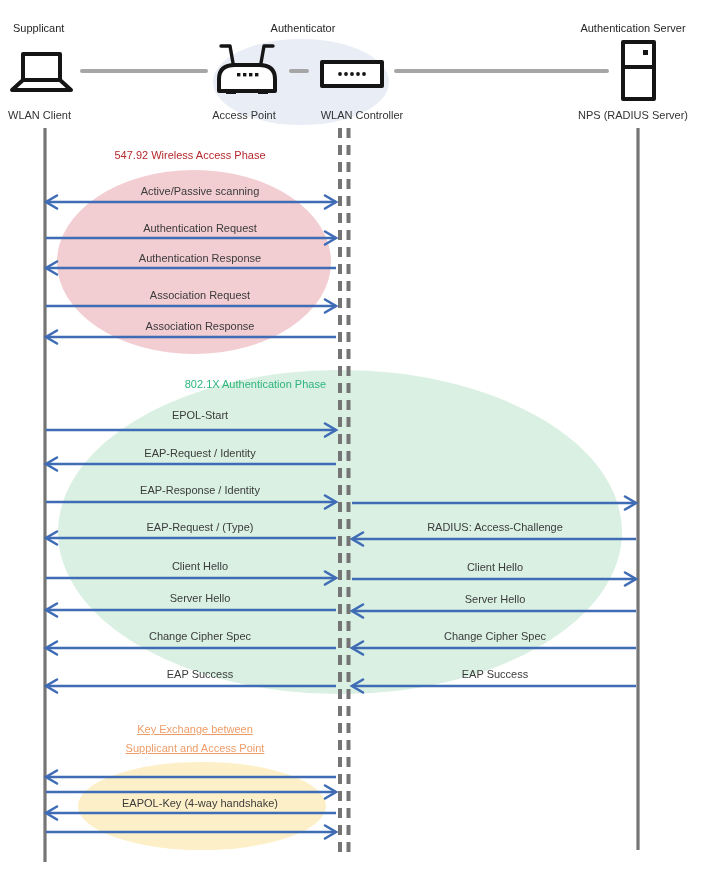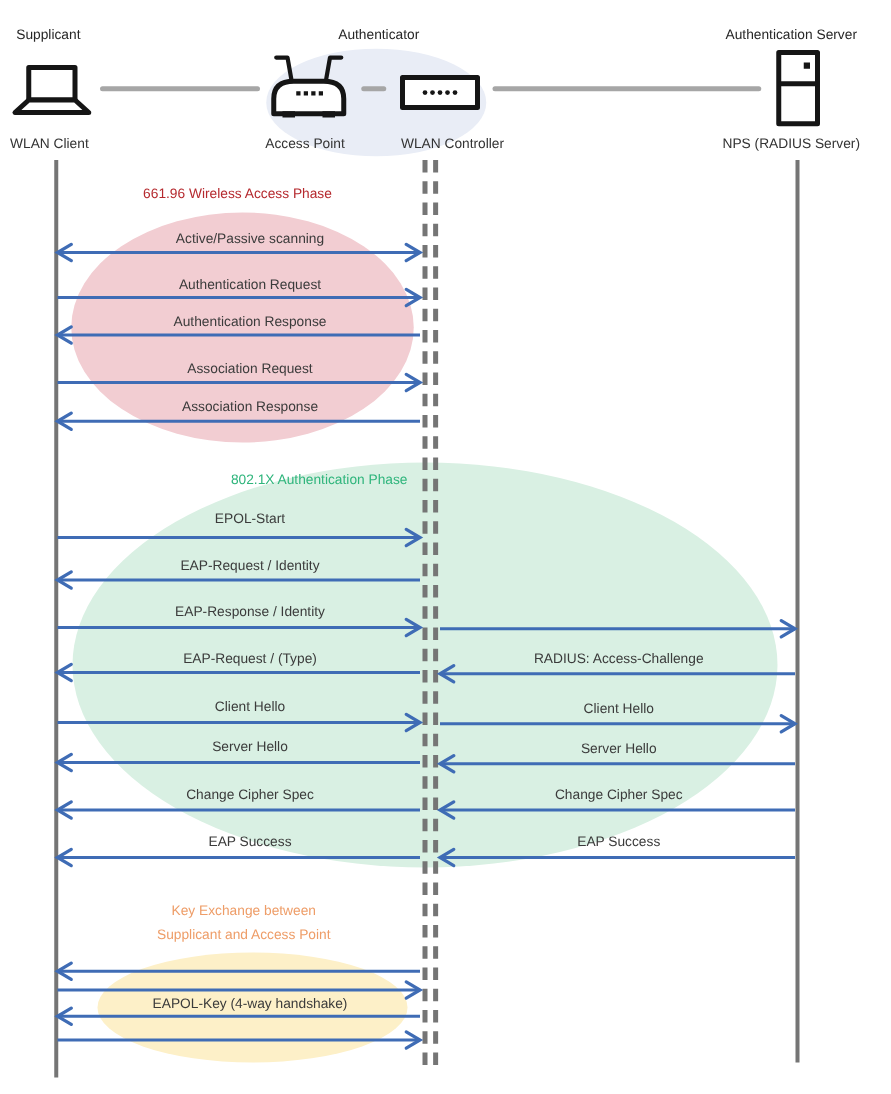--- a/index.html
+++ b/index.html
@@ -10,21 +10,21 @@
   .stage svg{position:absolute;left:0;top:0;}
   .txt{
     position:absolute;color:var(--text-dark,#3b3b3b);
     font-size:11px;line-height:18px;white-space:nowrap;
   }
   .center{text-align:center;}
   .role{color:#262626;}
   .node{color:#333;}
   .ph1{color:var(--phase1-red,#B5292E);}
   .ph2{color:var(--phase2-green,#2FB57C);text-align:right;}
-  .ph3{color:var(--phase3-orange,#EE9D68);white-space:normal;line-height:19px;}
+  .ph3{color:var(--phase3-orange,#EE9D68);white-space:normal;line-height:19px;text-decoration:underline;}
   
   .ell-auth{fill:var(--authenticator-fill,#E9EDF6);}
   .ell-p1{fill:var(--phase1-fill,#F2CDD2);}
   .ell-p2{fill:var(--phase2-fill,#D9F0E3);}
   .ell-p3{fill:var(--phase3-fill,#FDF0C8);}
   .connector{stroke:#A6A6A6;stroke-width:4;stroke-linecap:round;}
   .lifeline{stroke:var(--lifeline-gray,#757575);stroke-width:3.2;fill:none;}
   .lifeline-dashed{stroke:var(--lifeline-gray,#757575);stroke-width:4;stroke-dasharray:10 7;fill:none;}
   .icon{stroke:#151515;stroke-width:4;fill:#fff;stroke-linejoin:round;}
   .icon-thin{stroke:#151515;stroke-width:3.4;fill:none;stroke-linejoin:round;stroke-linecap:round;}
@@ -187,21 +187,21 @@
 
   <div class="txt role" style="left:13px;top:19px">Supplicant</div>
   <div class="txt role center" style="left:233px;top:19px;width:140px">Authenticator</div>
   <div class="txt role center" style="left:553px;top:19px;width:160px">Authentication Server</div>
 
   <div class="txt node" style="left:8px;top:106px">WLAN Client</div>
   <div class="txt node center" style="left:184px;top:106px;width:120px">Access Point</div>
   <div class="txt node center" style="left:292px;top:106px;width:140px">WLAN Controller</div>
   <div class="txt node center" style="left:553px;top:106px;width:160px">NPS (RADIUS Server)</div>
 
-  <div class="txt ph1 center" style="left:60px;top:146px;width:260px">661.96 Wireless Access Phase</div>
+  <div class="txt ph1 center" style="left:60px;top:146px;width:260px">547.92 Wireless Access Phase</div>
   <div class="txt center" style="left:60px;top:182px;width:280px">Active/Passive scanning</div>
   <div class="txt center" style="left:60px;top:219px;width:280px">Authentication Request</div>
   <div class="txt center" style="left:60px;top:249px;width:280px">Authentication Response</div>
   <div class="txt center" style="left:60px;top:286px;width:280px">Association Request</div>
   <div class="txt center" style="left:60px;top:317px;width:280px">Association Response</div>
 
   <div class="txt ph2 center" style="left:66px;top:375px;width:260px">802.1X Authentication Phase</div>
   <div class="txt center" style="left:60px;top:406px;width:280px">EPOL-Start</div>
   <div class="txt center" style="left:60px;top:444px;width:280px">EAP-Request / Identity</div>
   <div class="txt center" style="left:60px;top:481px;width:280px">EAP-Response / Identity</div>

